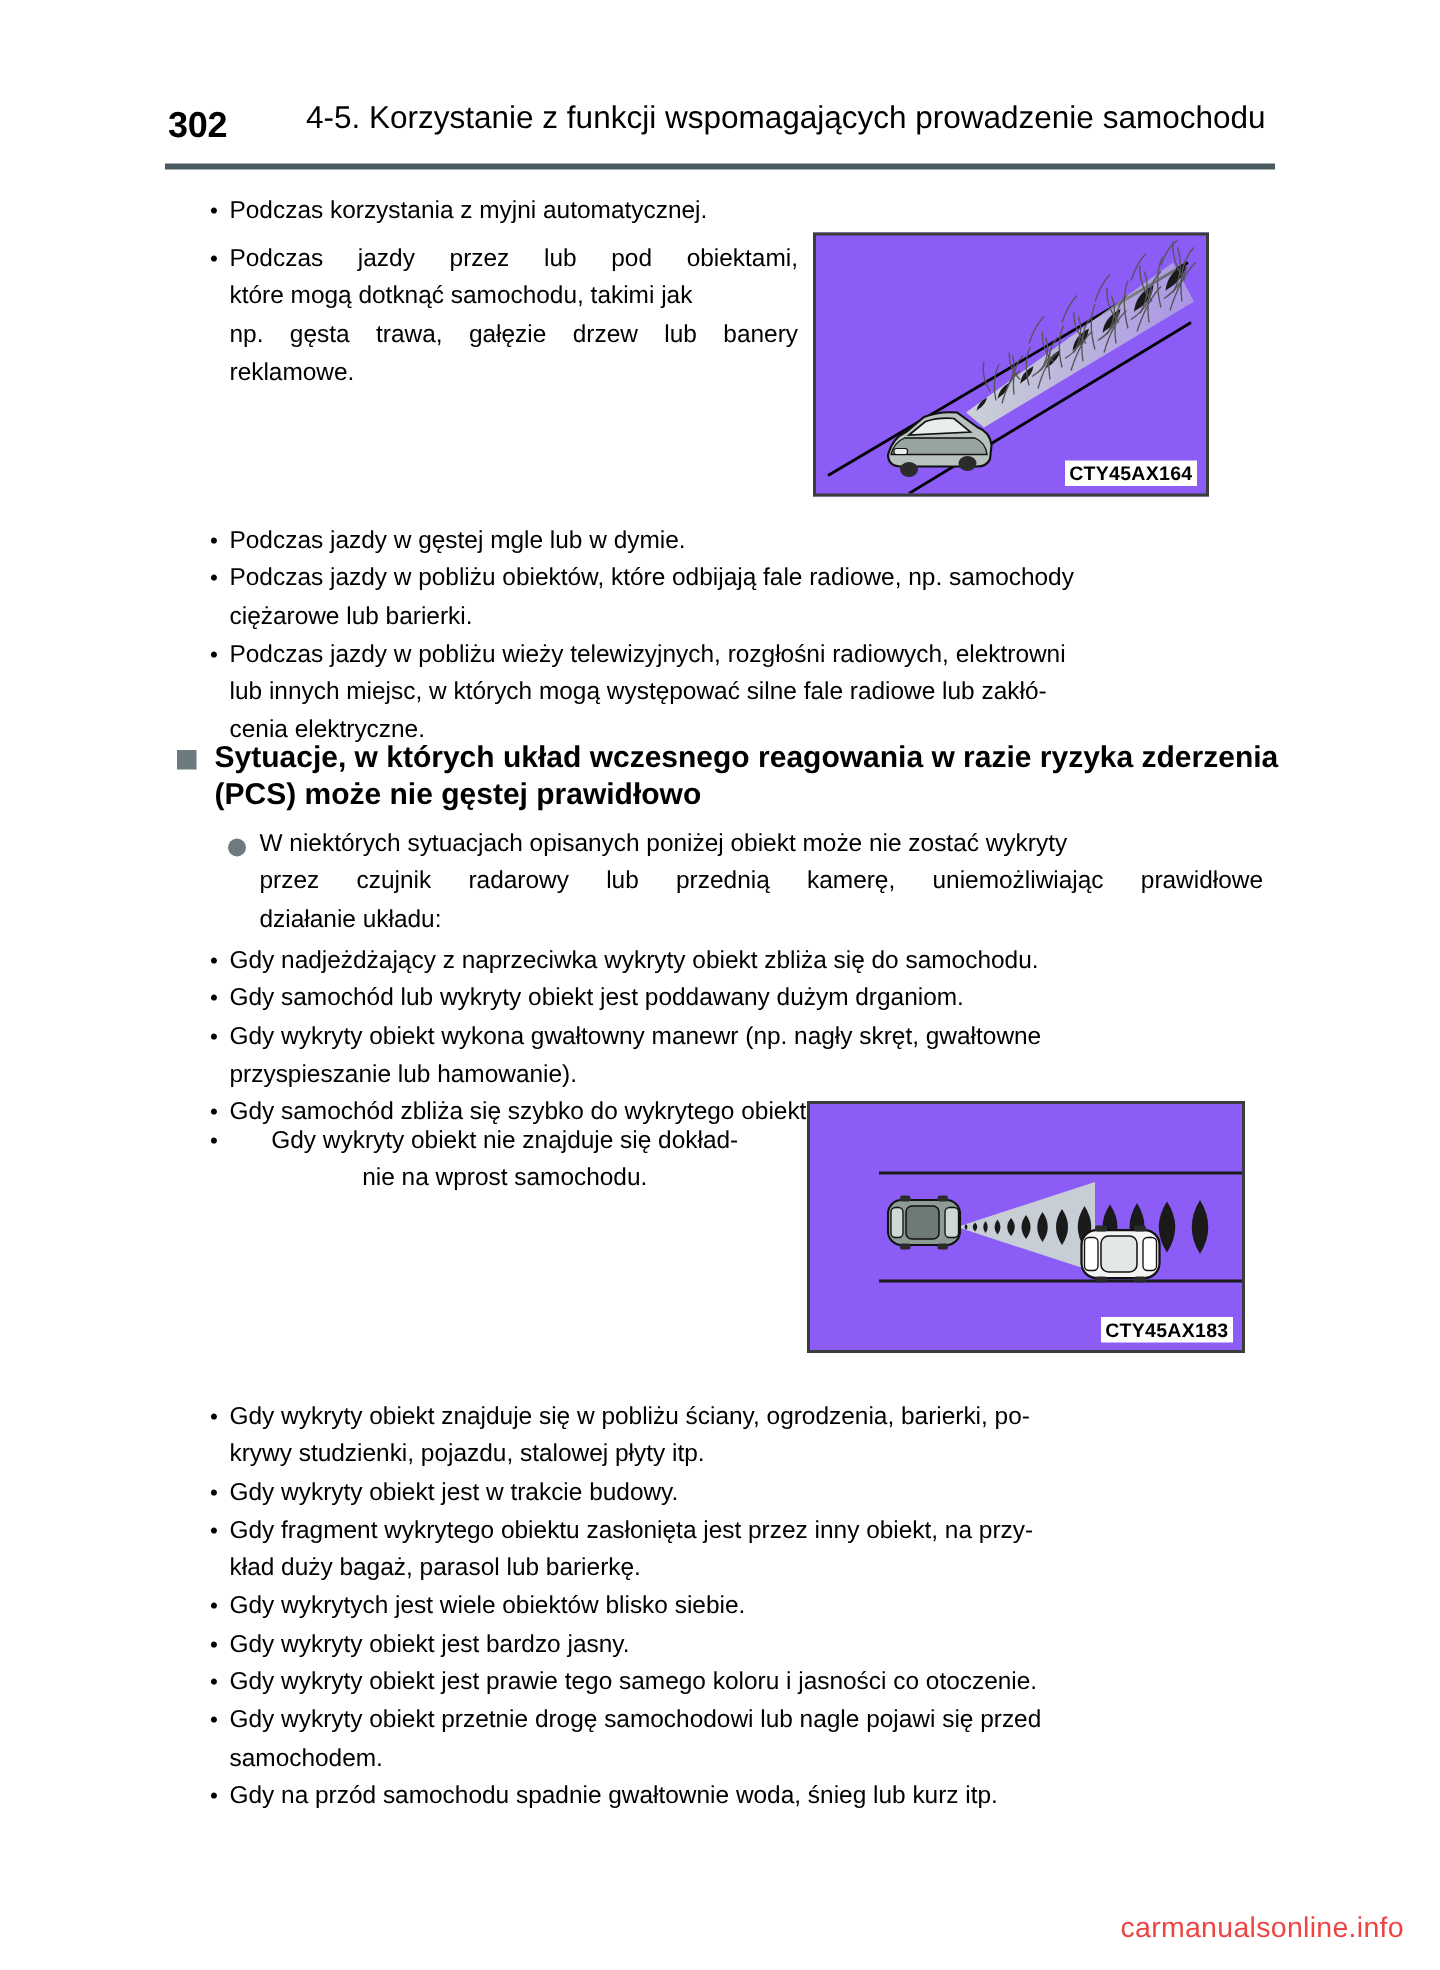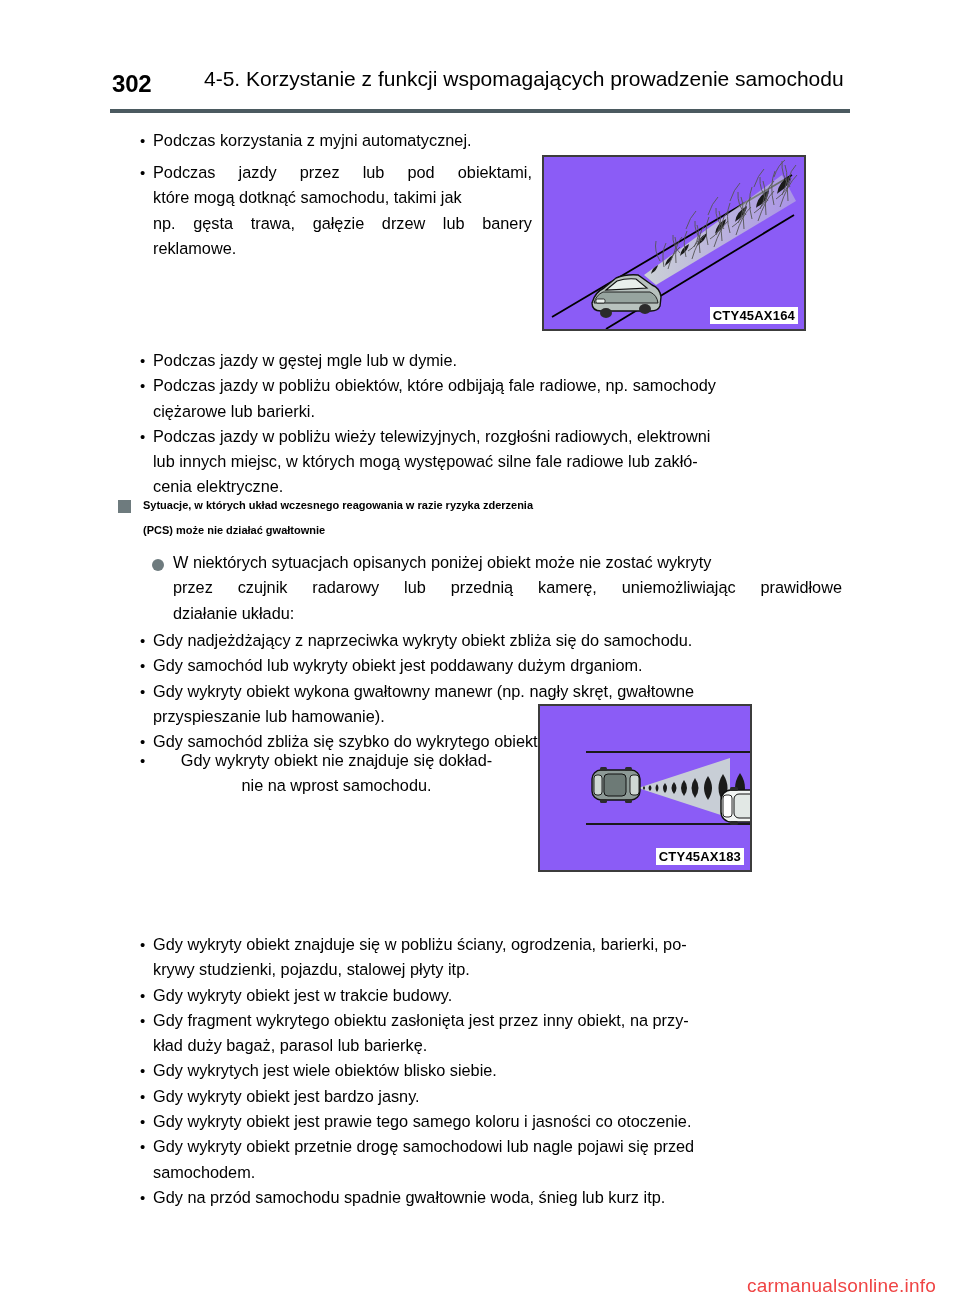--- a/index.html
+++ b/index.html
@@ -94,21 +94,21 @@
   #sec-heading .sq {
     position: absolute;
     left: 0;
     top: 7px;
     width: 13px;
     height: 13px;
     background: #6e7b7e;
   }
   #sec-heading .htext {
     margin-left: 25px;
-    font-size: 11px;
+    font-size: 20px;
     font-weight: bold;
     line-height: 25px;
   }
 
   #sec-note {
     position: absolute;
     left: 152px;
     top: 550px;
     width: 690px;
   }
@@ -240,21 +240,21 @@
   <div class="line cont-line">ciężarowe lub barierki.</div>
   <div class="line bullet-line">Podczas jazdy w pobliżu wieży telewizyjnych, rozgłośni radiowych, elektrowni</div>
   <div class="line cont-line">lub innych miejsc, w których mogą występować silne fale radiowe lub zakłó-</div>
   <div class="line cont-line">cenia elektryczne.</div>
 </div>
 
 <div id="sec-heading">
   <span class="sq"></span>
   <div class="htext">
     <div class="line">Sytuacje, w których układ wczesnego reagowania w razie ryzyka zderzenia</div>
-    <div class="line">(PCS) może nie działać gwałtownie</div>
+    <div class="line">(PCS) może nie gęstej prawidłowo</div>
   </div>
 </div>
 
 <div id="sec-note">
   <span class="dot"></span>
   <div class="ntext">
     <div class="line">W niektórych sytuacjach opisanych poniżej obiekt może nie zostać wykryty</div>
     <div class="line stretch">przez czujnik radarowy lub przednią kamerę, uniemożliwiając prawidłowe</div>
     <div class="line">działanie układu:</div>
   </div>
@@ -266,21 +266,21 @@
   <div class="line bullet-line">Gdy wykryty obiekt wykona gwałtowny manewr (np. nagły skręt, gwałtowne</div>
   <div class="line cont-line">przyspieszanie lub hamowanie).</div>
   <div class="line bullet-line">Gdy samochód zbliża się szybko do wykrytego obiektu.</div>
 </div>
 
 <div class="txt" style="left:140px; top:748px; width:380px;text-align:center;">
   <div class="line bullet-line">Gdy wykryty obiekt nie znajduje się dokład-</div>
   <div class="line cont-line">nie na wprost samochodu.</div>
 </div>
 
-<div class="fig" id="figure-2" style="left:538px; top:704px; width:214px; height:168px;padding-left:40px;">
+<div class="fig" id="figure-2" style="left:538px; top:734px; width:292px; height:168px;padding-left:40px;">
   <svg width="266" height="164" viewBox="0 0 266 164">
 
     <line x1="6" y1="46" x2="258" y2="46" stroke="#1a1a1a" stroke-width="2"></line>
     <line x1="6" y1="118" x2="258" y2="118" stroke="#1a1a1a" stroke-width="2"></line>
 
     <polygon points="58,82 150,52 150,112" fill="#cdd8d3" opacity="0.92"></polygon>
 
     <g fill="#1a1a1a">
       <path d="M64,80 q2,2 0,4 q-2,-2 0,-4 z"></path>
       <path d="M70,79 q3,3 0,6 q-3,-3 0,-6 z"></path>

